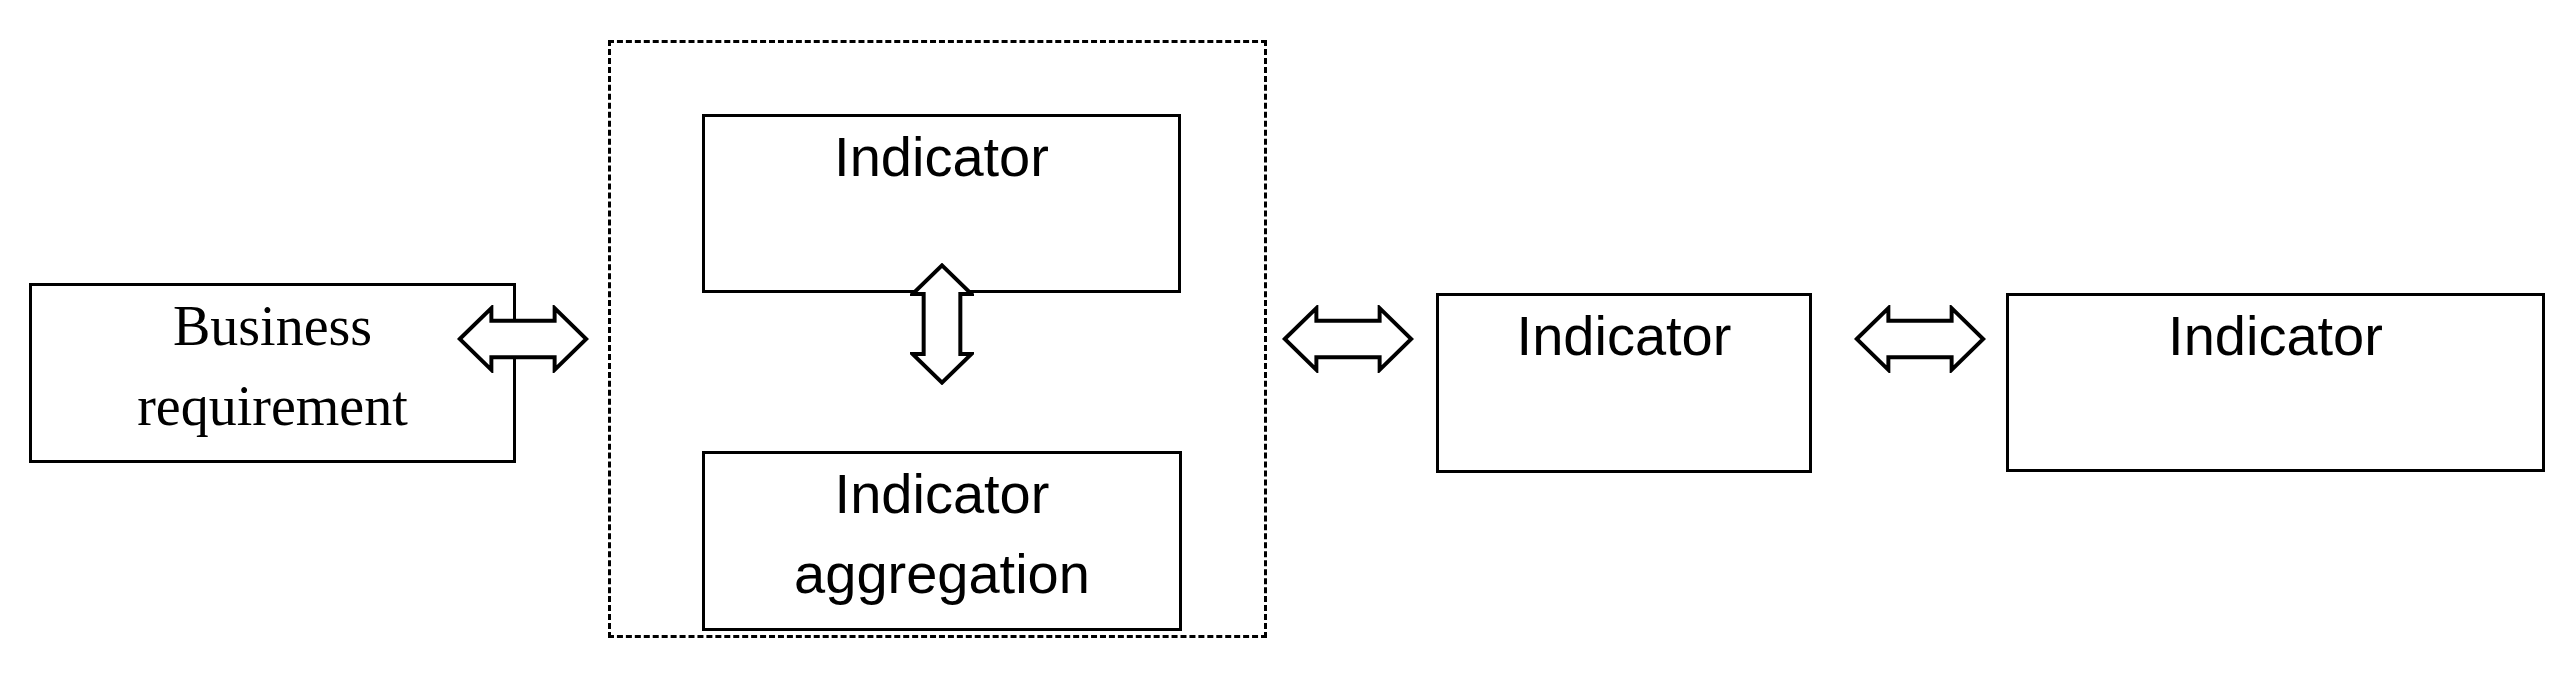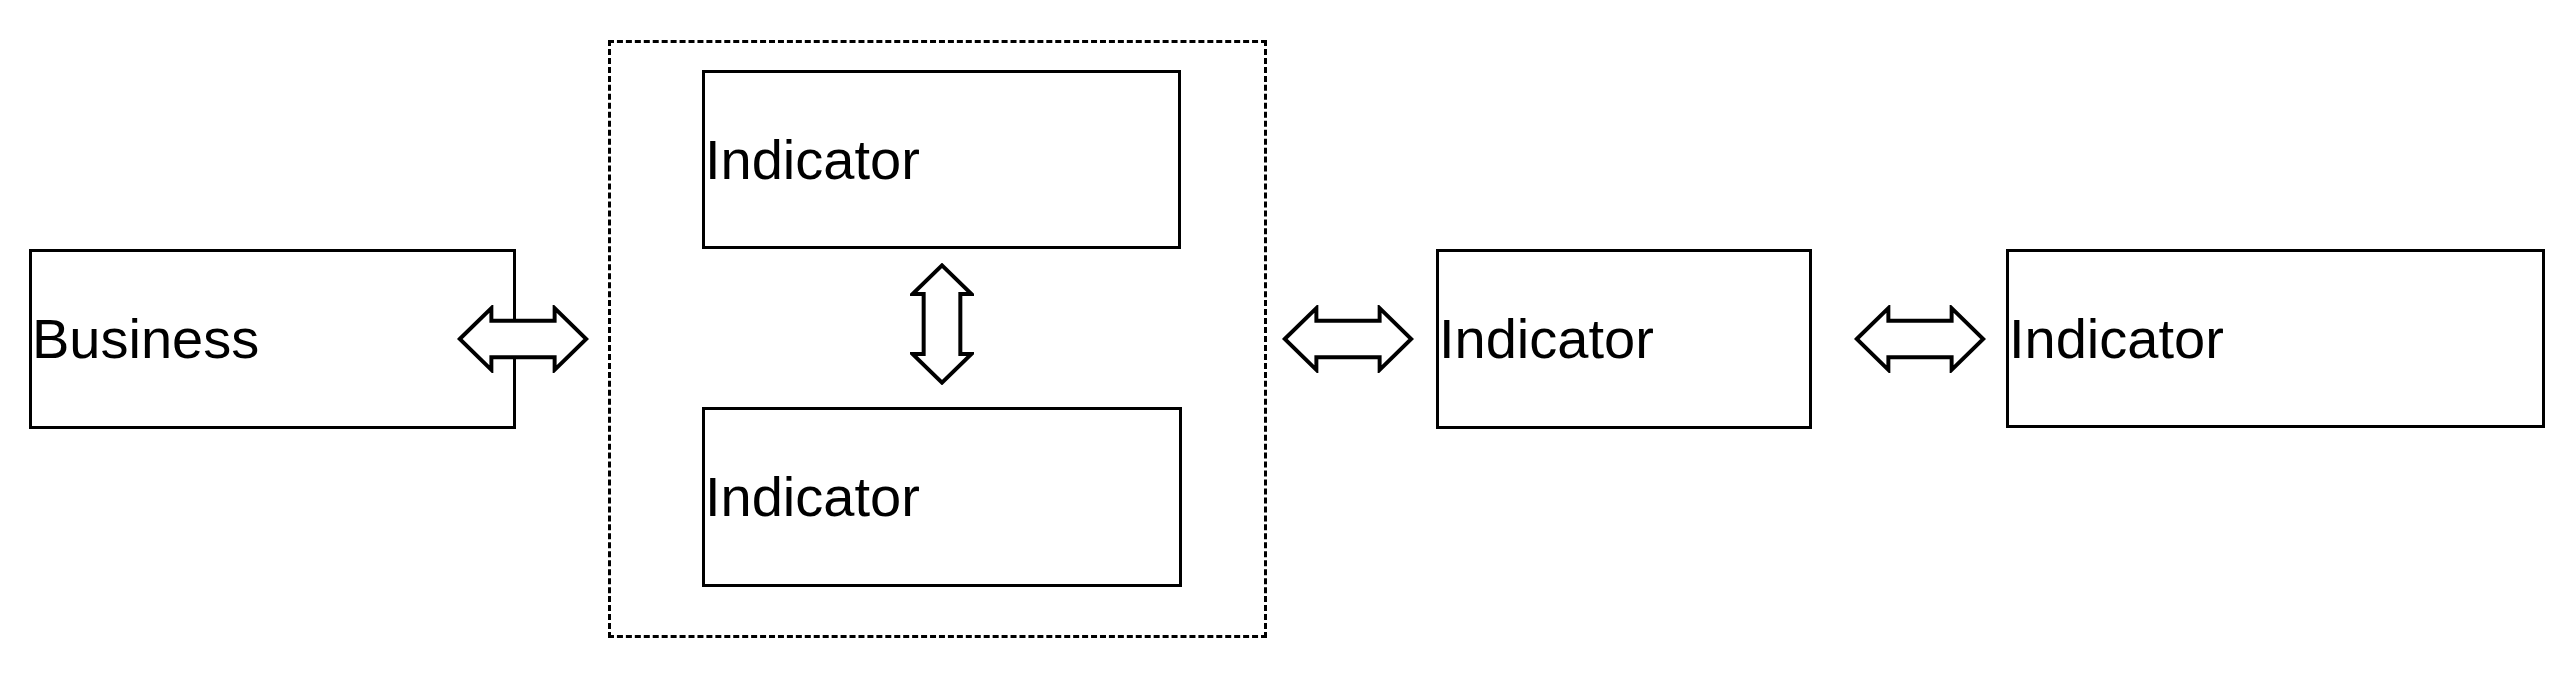--- a/index.html
+++ b/index.html
@@ -15,63 +15,65 @@
     font-family: "Liberation Sans", sans-serif;
     color: #000000;
     overflow: hidden;
   }
   .node {
     position: absolute;
     box-sizing: border-box;
     border: 3.2px solid #000000;
     background: #ffffff;
     display: flex;
-    flex-direction: row;
+    flex-direction: column;
     align-items: center;
     justify-content: flex-start;
     text-align: center;
     font-size: 56px;
     line-height: 80px;
     white-space: nowrap;
+    margin-top: 44px;
   }
   .node span { display: block; }
   .group {
     position: absolute;
     box-sizing: border-box;
     border: 3.2px dashed #000000;
     background: transparent;
   }
   .connector {
     position: absolute;
   }
   .connector svg {
     display: block;
     width: 100%;
     height: 100%;
   }
   
-  #box-business       { left: 29px;   top: 249px; width: 487px; height: 180px; }
+  #box-business       { left: 29px;   top: 239px; width: 487px; height: 180px; font-family: Liberation Serif, serif; }
   #group-indicator    { left: 608px;  top: 40px;  width: 659px; height: 598px; }
   #box-selection      { left: 702px;  top: 70px;  width: 479px; height: 179px; }
   #box-aggregation    { left: 702px;  top: 407px; width: 480px; height: 180px; }
   #box-modeling       { left: 1436px; top: 249px; width: 376px; height: 180px; }
   #box-implementation { left: 2006px; top: 249px; width: 539px; height: 179px; }
   
   #conn-business-group        { left: 457px;  top: 305px; width: 132px; height: 68px; }
   #conn-selection-aggregation { left: 910px; top: 263px; width: 64px;  height: 122px; }
   #conn-group-modeling        { left: 1282px; top: 305px; width: 132px; height: 68px; }
   #conn-modeling-implementation { left: 1854px; top: 305px; width: 132px; height: 68px; }
 </style>
 </head>
 <body>
 
 <div class="stage">
 
   <div class="node" id="box-business">
     <span>Business</span>
+    <span>requirement</span>
   </div>
 
   <div class="connector" id="conn-business-group">
     <svg viewBox="0 0 166 86">
       <path d="M3,43 L43,4 L43,20 L123,20 L123,4 L163,43 L123,82 L123,66 L43,66 L43,82 Z" fill="#ffffff" stroke="#000000" stroke-width="5" stroke-linejoin="miter"></path>
     </svg>
   </div>
 
   <div class="group" id="group-indicator"></div>
 
@@ -80,20 +82,21 @@
   </div>
 
   <div class="connector" id="conn-selection-aggregation">
     <svg viewBox="0 0 80 153">
       <path d="M40,3 L77,39 L63,39 L63,114 L77,114 L40,150 L3,114 L17,114 L17,39 L3,39 Z" fill="#ffffff" stroke="#000000" stroke-width="5" stroke-linejoin="miter"></path>
     </svg>
   </div>
 
   <div class="node" id="box-aggregation">
     <span>Indicator</span>
+    <span>aggregation</span>
   </div>
 
   <div class="connector" id="conn-group-modeling">
     <svg viewBox="0 0 166 86">
       <path d="M3,43 L43,4 L43,20 L123,20 L123,4 L163,43 L123,82 L123,66 L43,66 L43,82 Z" fill="#ffffff" stroke="#000000" stroke-width="5" stroke-linejoin="miter"></path>
     </svg>
   </div>
 
   <div class="node" id="box-modeling">
     <span>Indicator</span>

